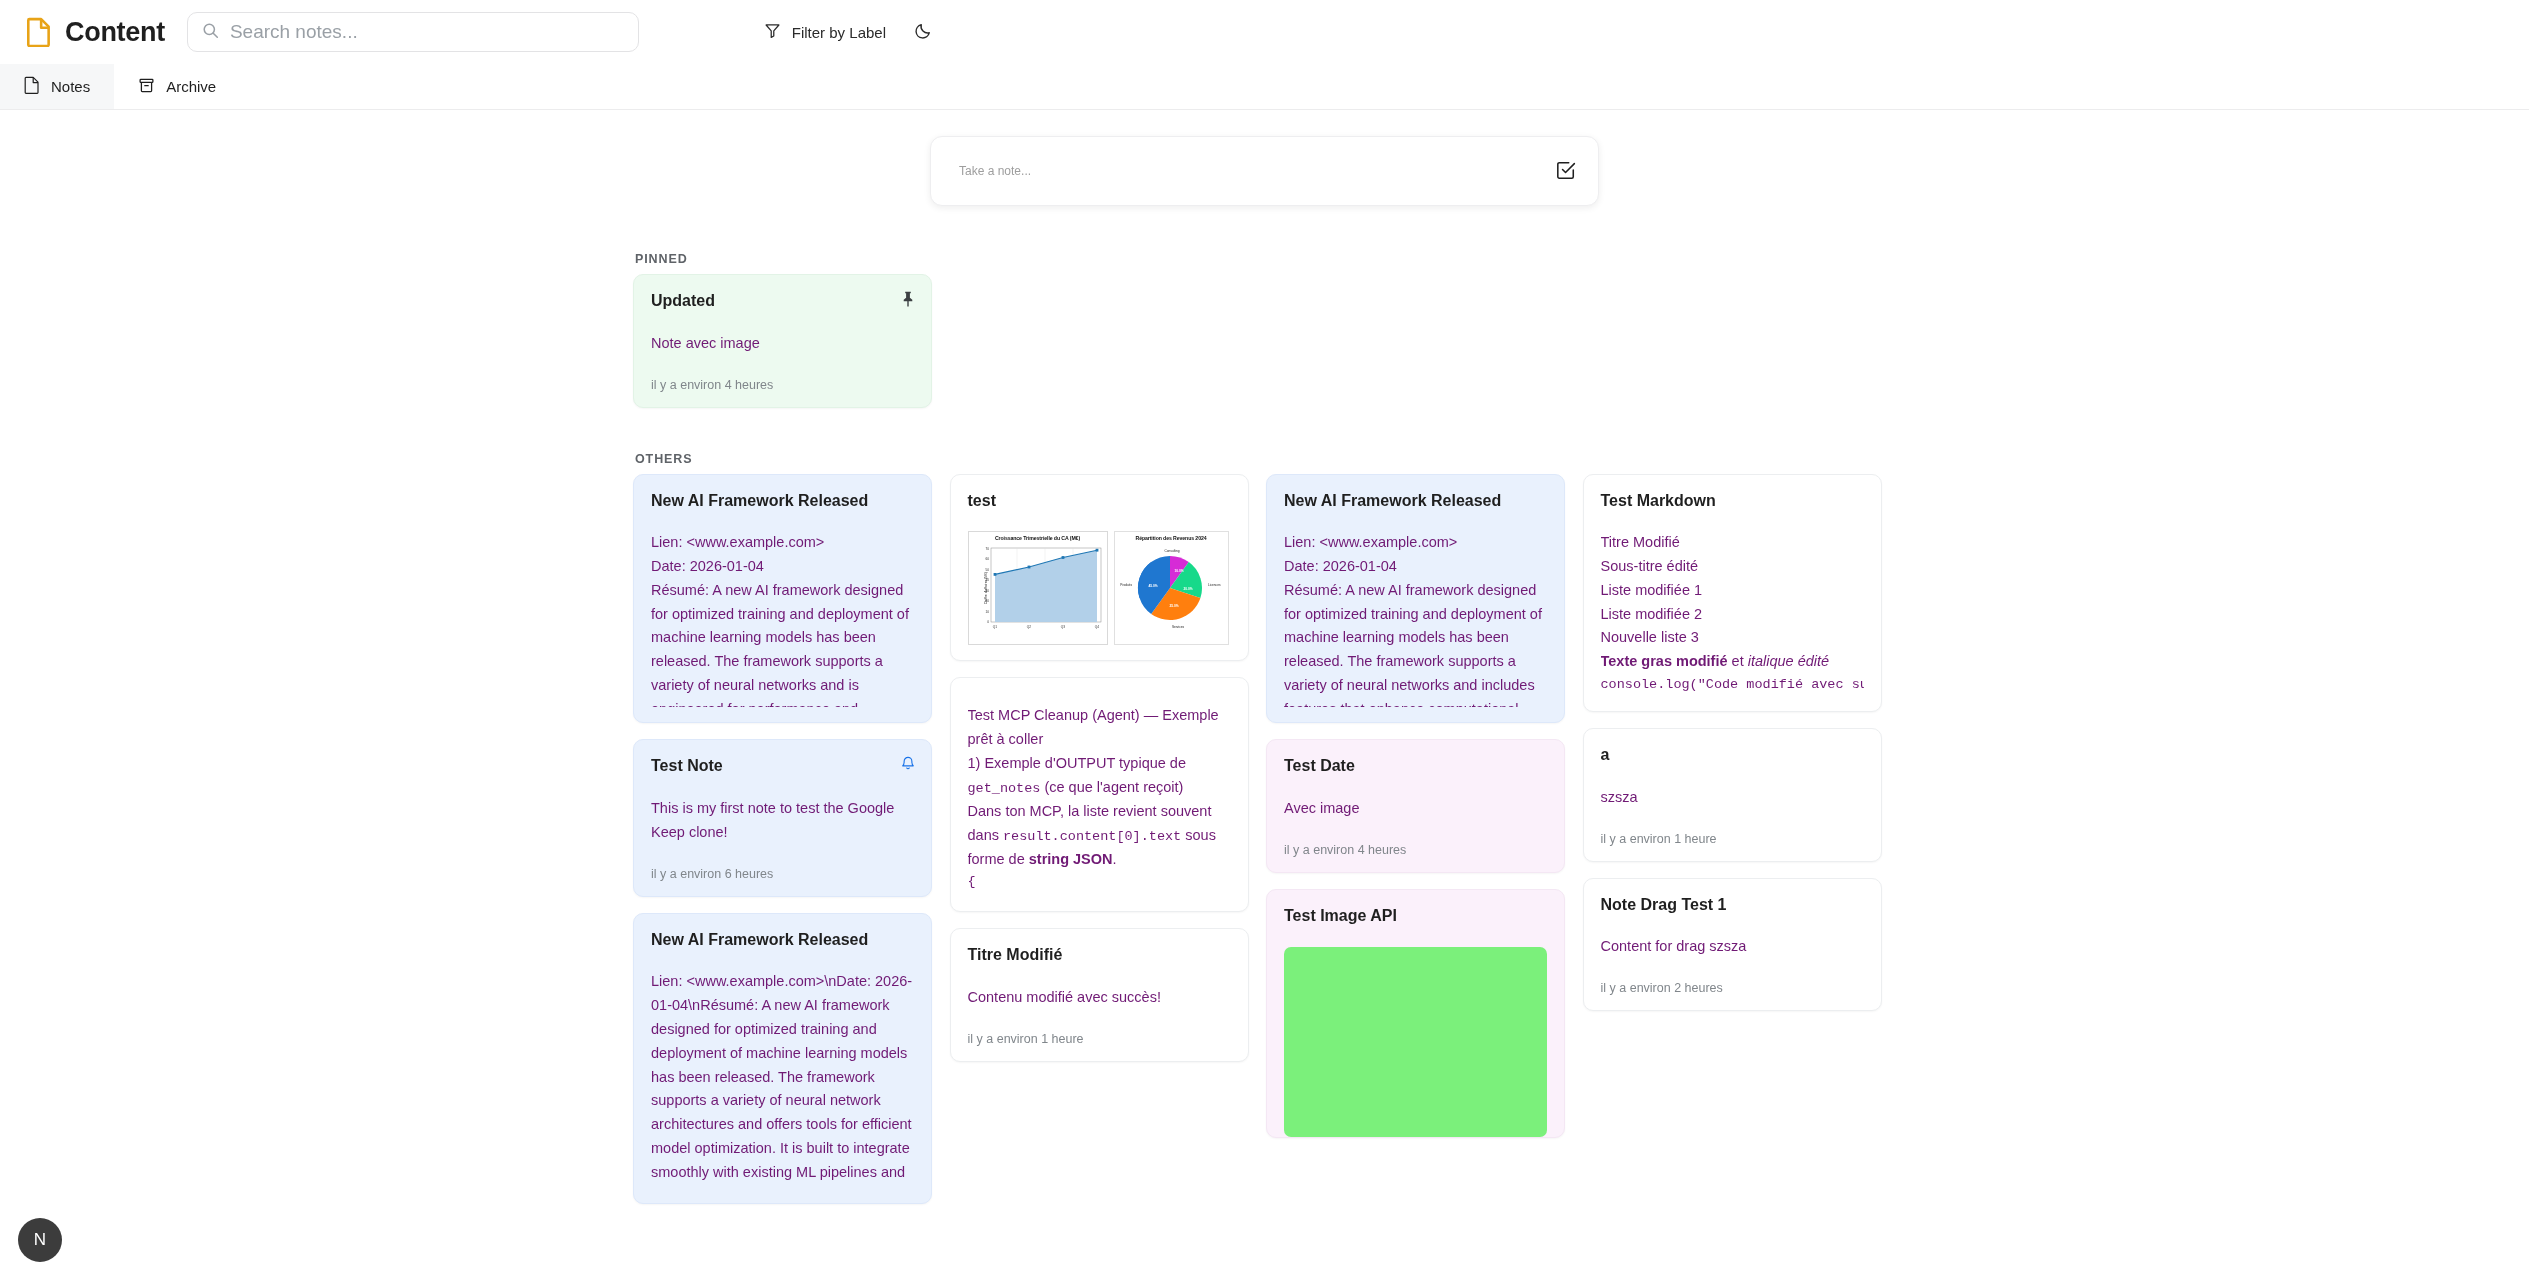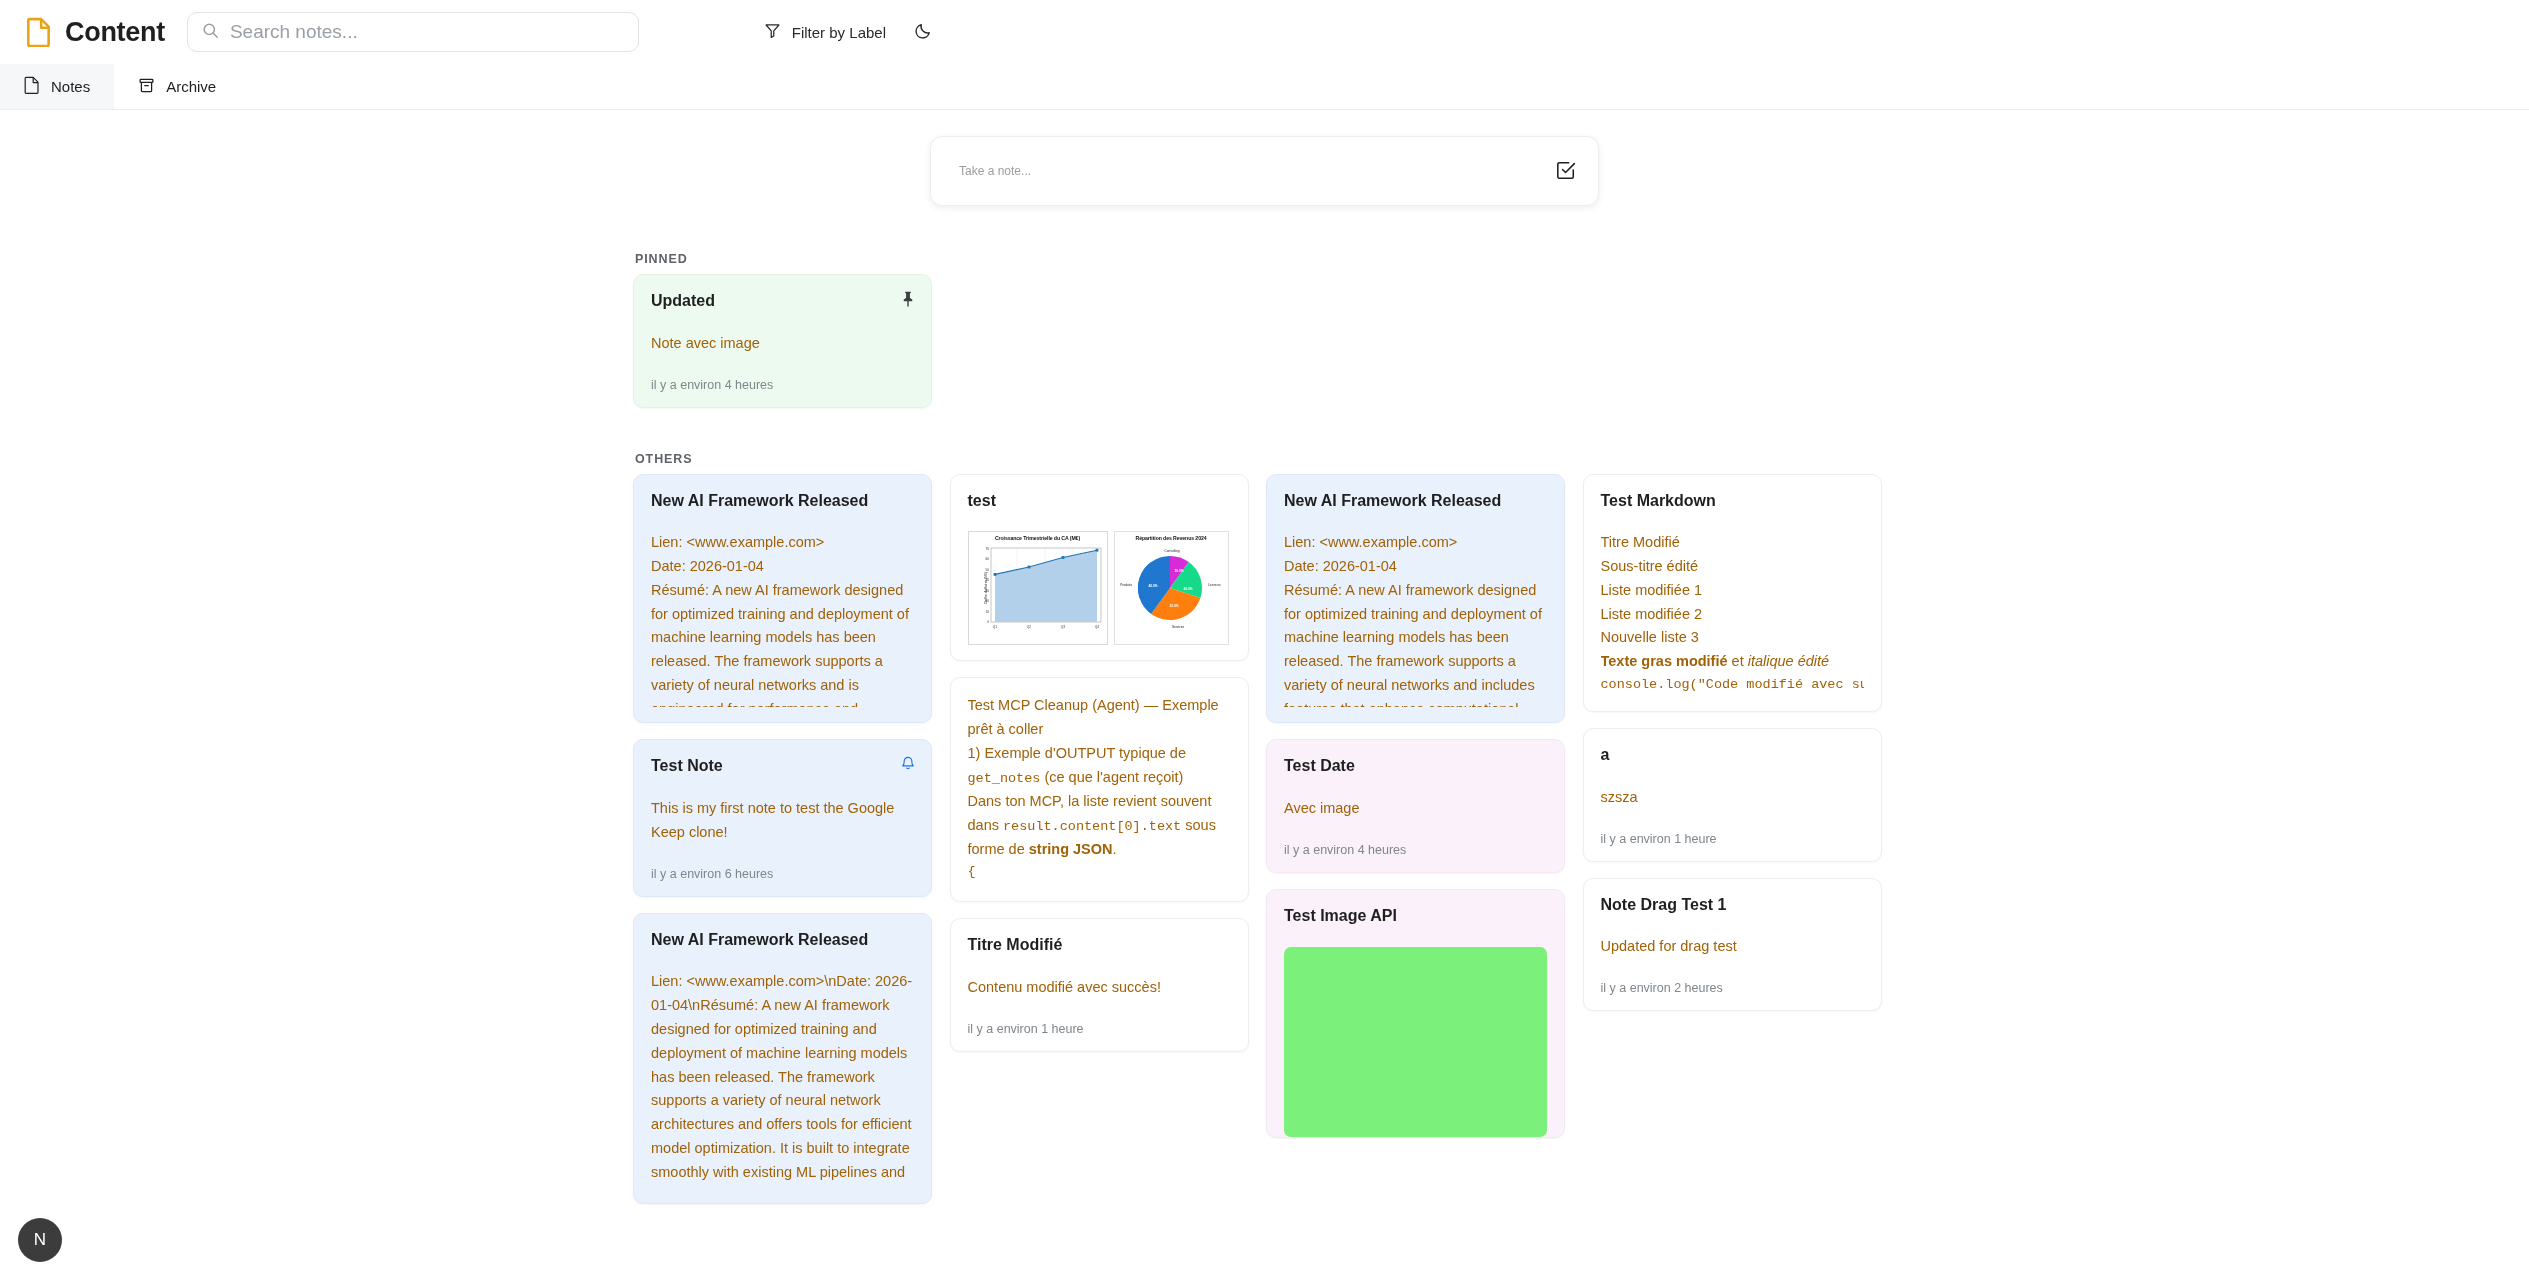--- a/index.html
+++ b/index.html
@@ -134,22 +134,22 @@
   .note.c-green  { background: #edfaf0; border-color: #e2f3e6; }
   .note.c-blue   { background: #e9f1fd; border-color: #dde8fa; }
   .note.c-pink   { background: #fbf1fb; border-color: #f4e7f4; }
   .note.c-white  { background: #ffffff; border-color: #eceef0; }
 
   .note-title {
     font-size: 16px; font-weight: 700; color: #1f1f1f;
     line-height: 1.3; margin-bottom: 20px; padding-right: 22px;
   }
   .note-body {
-    font-size: 14.5px; line-height: 1.64; color: #a16207;
-    white-space: pre-wrap; word-wrap: break-word;
+    font-size: 14.5px; line-height: 1.64; color: #701a75;
+    white-space: pre-wrap; word-wrap: break-word; margin-top: 10px;
   }
   .note-body code, .note-body .mono {
     font-family: "Liberation Mono", monospace; font-size: 13.5px;
   }
   .note-time {
     font-size: 12.5px; color: #80868b; margin-top: 22px;
   }
   .note-icon {
     position: absolute; top: 14px; right: 14px;
     background: none; border: none; cursor: pointer; padding: 2px; display:flex;
@@ -438,21 +438,21 @@
         </div>
 
         <div class="note c-white">
           <div class="note-title">a</div>
           <div class="note-body">szsza</div>
           <div class="note-time">il y a environ 1 heure</div>
         </div>
 
         <div class="note c-white">
           <div class="note-title">Note Drag Test 1</div>
-          <div class="note-body">Updated for drag test</div>
+          <div class="note-body">Content for drag szsza</div>
           <div class="note-time">il y a environ 2 heures</div>
         </div>
 
       </div>
     </div>
   </div>
 
   <button class="avatar">
     <span>N</span>
   </button>

